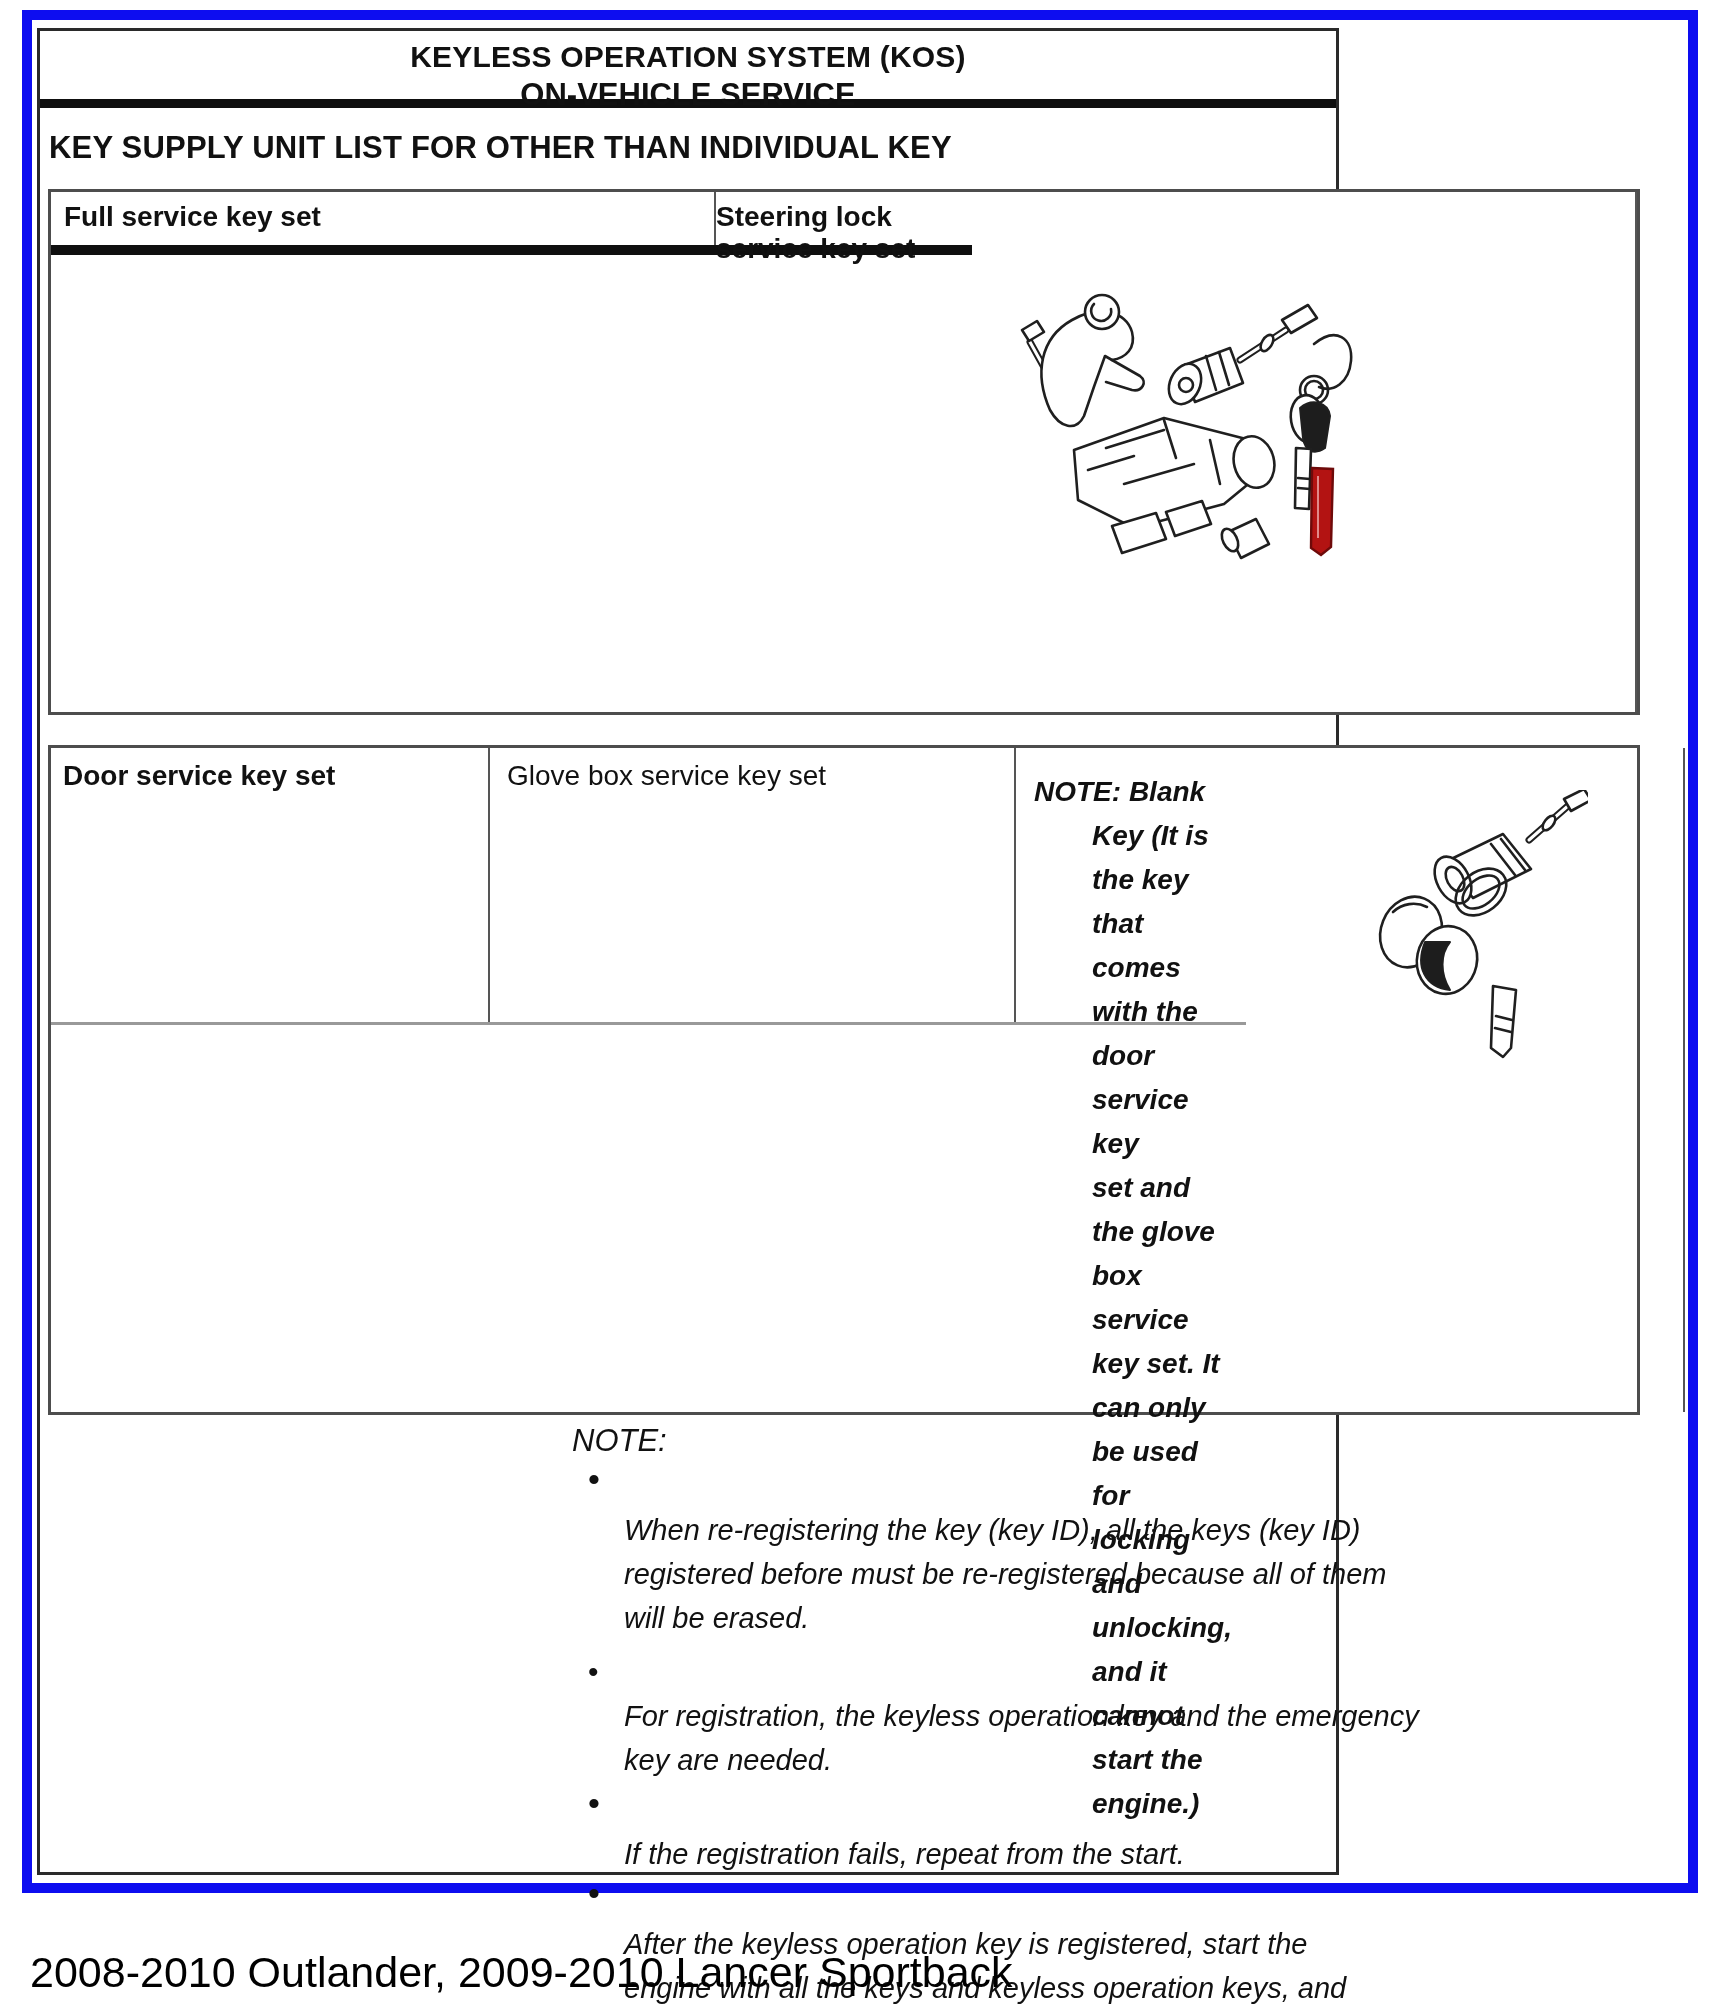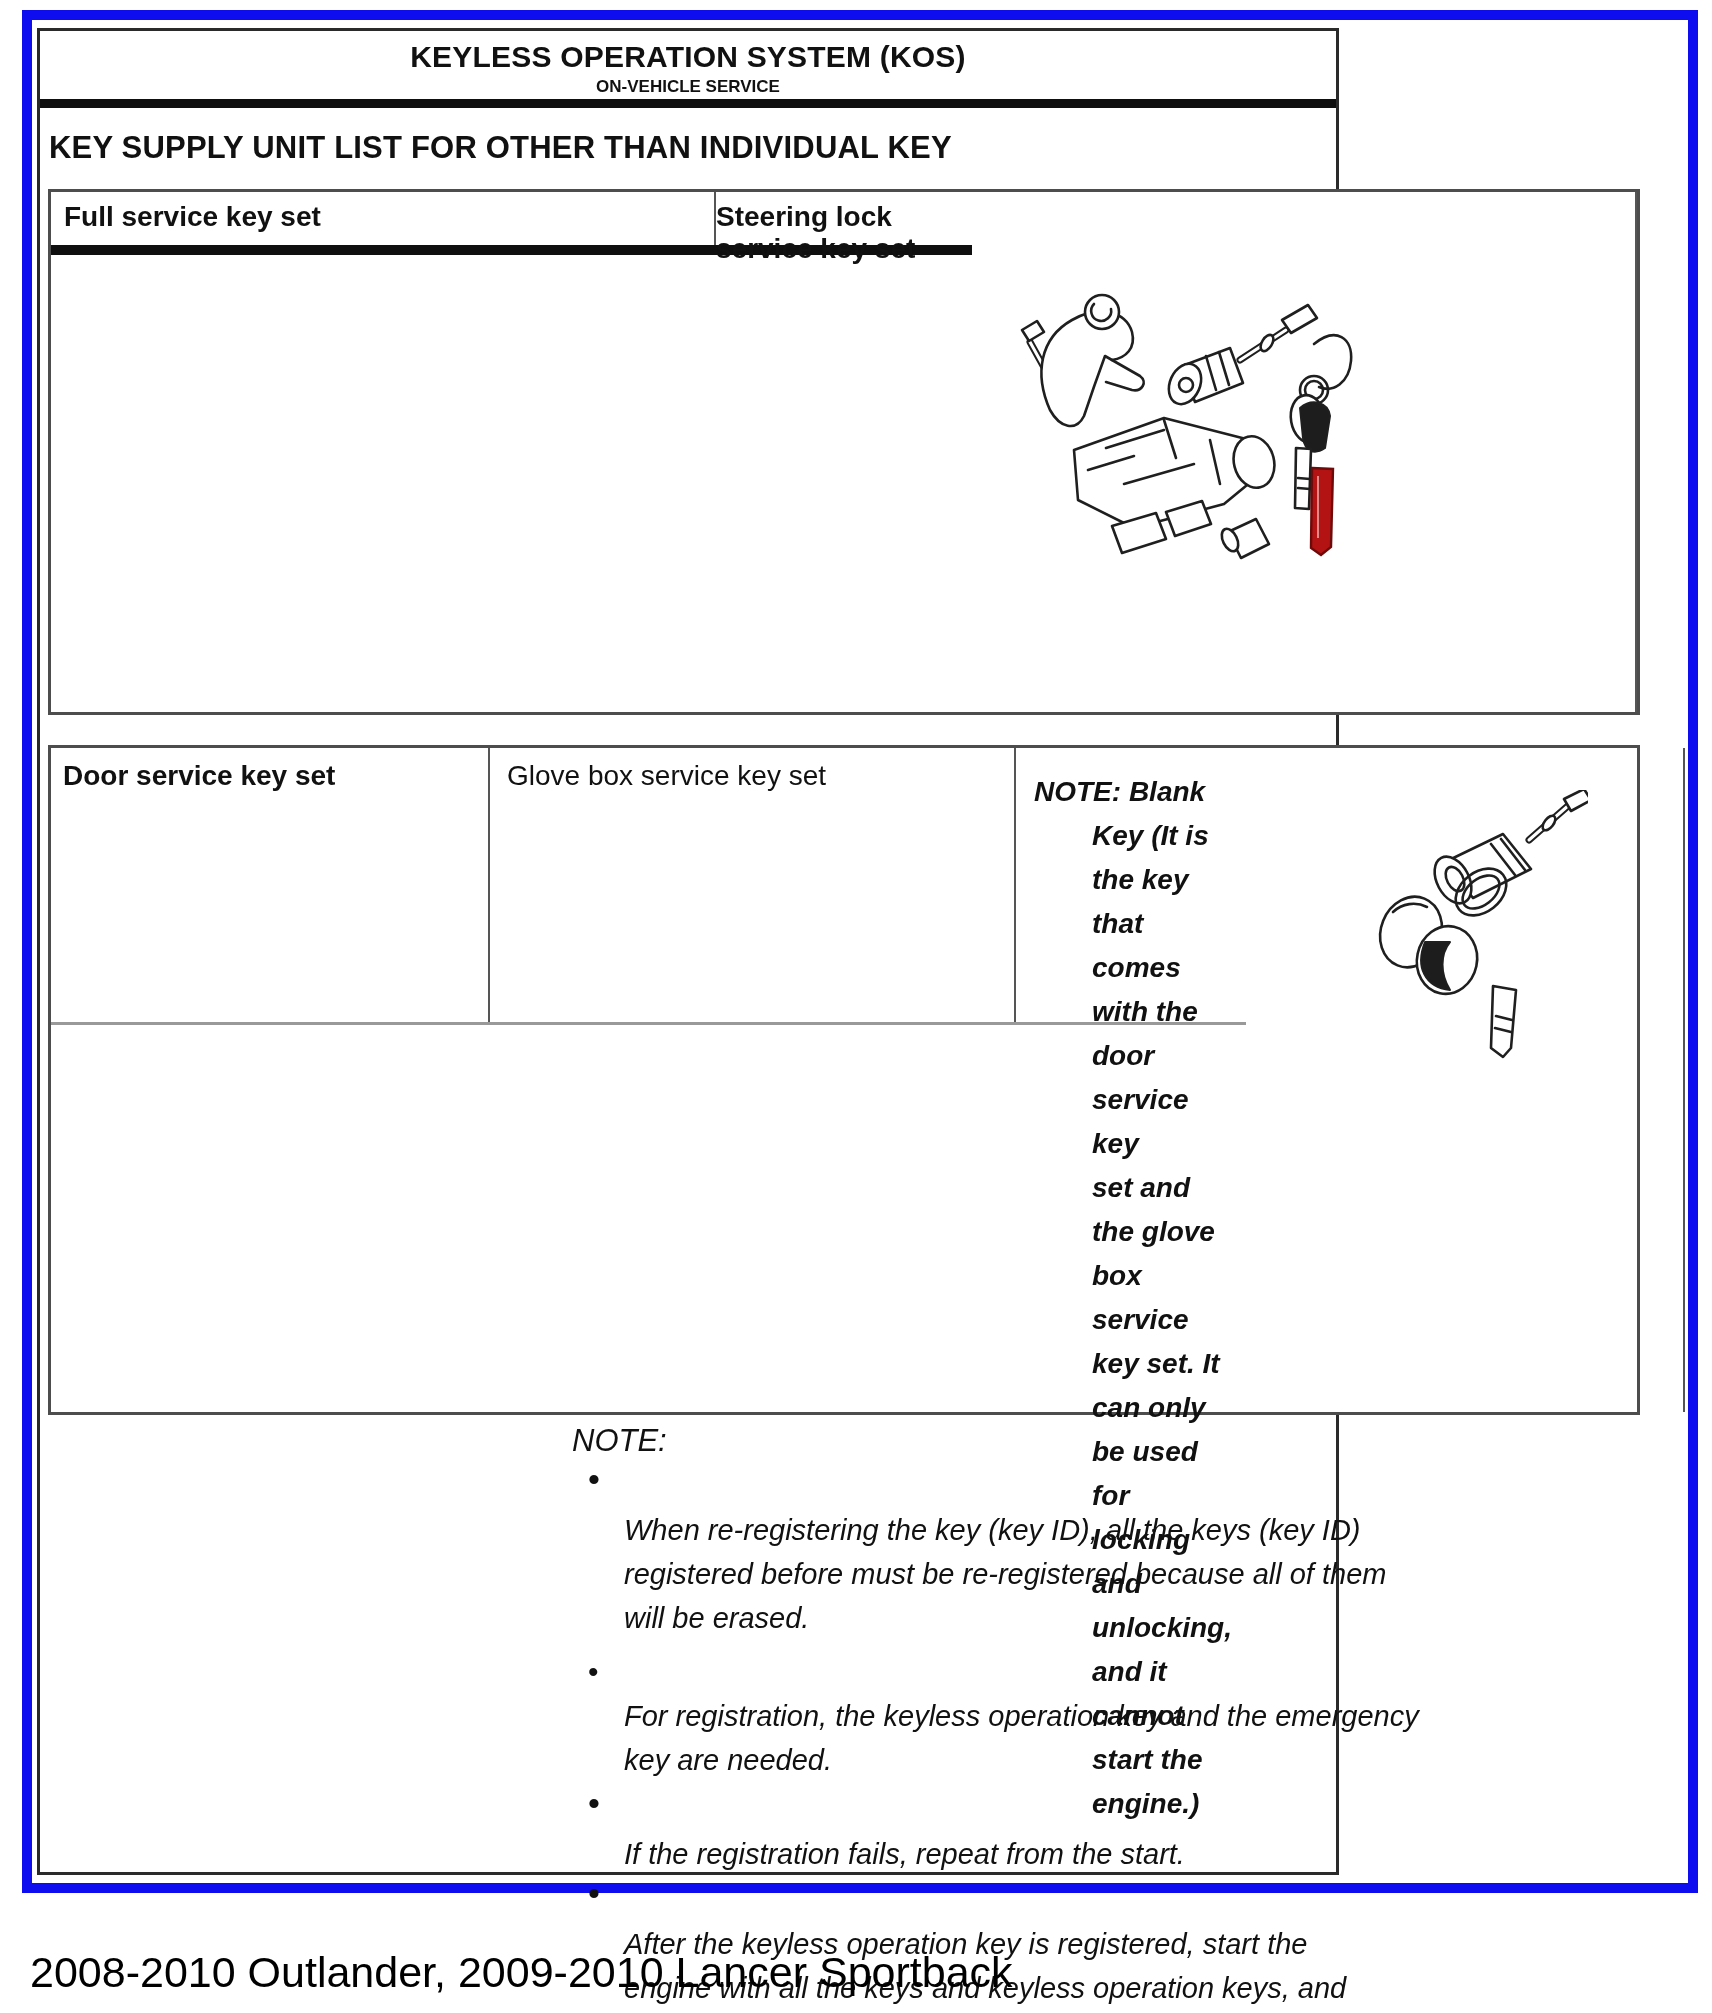--- a/index.html
+++ b/index.html
@@ -13,21 +13,21 @@
   }
   .black-box{
     position:absolute;left:37px;top:28px;width:1302px;height:1847px;
     border:3px solid #2a2a2a;box-sizing:border-box;background:#fff;
   }
   .title-block{
     position:absolute;left:0;top:0;width:100%;box-sizing:border-box;
     padding-top:9px;text-align:center;border-bottom:9px solid #0f0f0f;height:77px;
   }
   .title-line1{font-size:30px;font-weight:bold;letter-spacing:.2px;}
-  .title-line2{font-size:17px;font-weight:bold;margin-top:3px;}
+  .title-line2{font-size:31px;font-weight:bold;margin-top:3px;}
   .section-heading{
     position:absolute;left:9px;top:99px;font-size:31px;font-weight:bold;letter-spacing:.2px;
   }
   .tbl{
     position:absolute;left:8px;width:1592px;box-sizing:border-box;
     border:3px solid #4d4d4d;display:flex;flex-direction:row;background:#fff;
   }
   #table1{top:158px;height:526px;}
   #table2{top:714px;height:670px;}
   .t1-head{display:flex;height:53px;border-bottom:10px solid #0f0f0f;}

